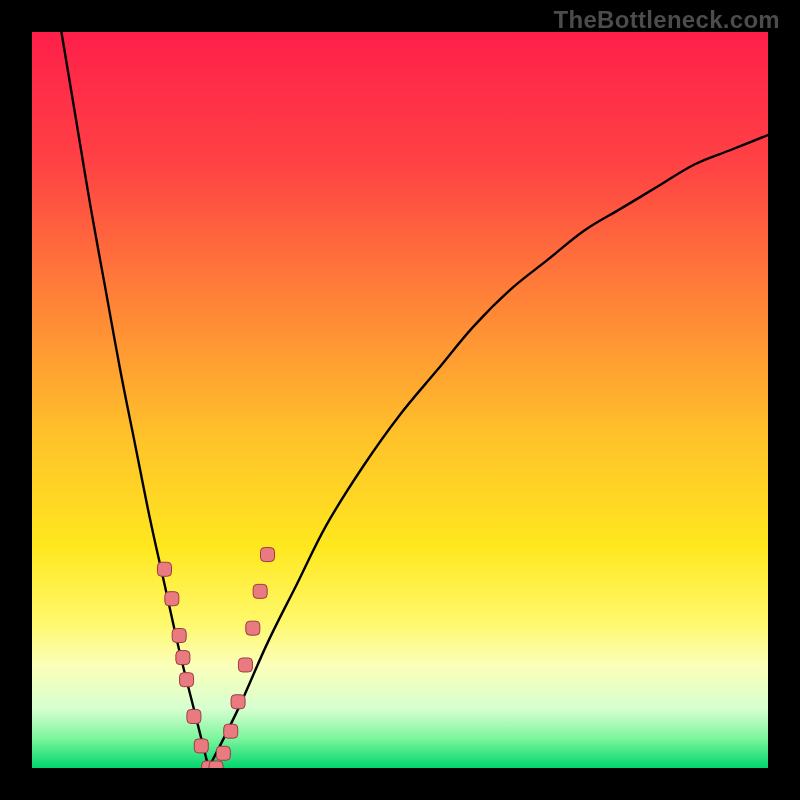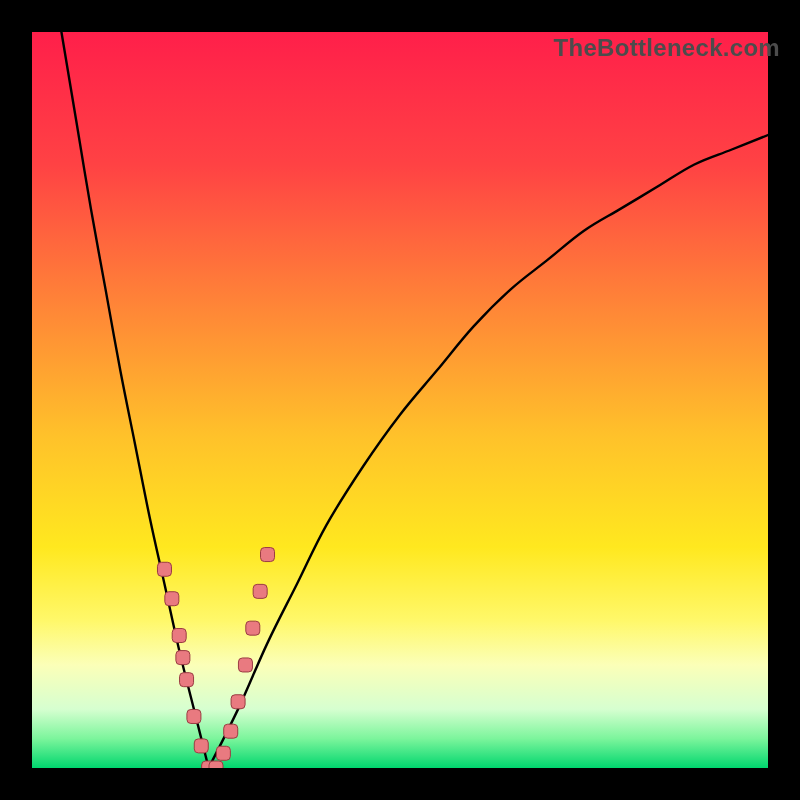--- a/index.html
+++ b/index.html
@@ -36,21 +36,20 @@
   }
   .watermark {
     position: absolute;
     top: 6px;
     right: 20px;
     color: #4c4c4c;
     font-size: 24px;
     font-weight: 600;
     letter-spacing: 0.3px;
     user-select: none;
-    margin-top: 28px;
   }
   svg.curve {
     position: absolute;
     top: 0;
     left: 0;
     width: 100%;
     height: 100%;
     overflow: visible;
   }
 </style>

